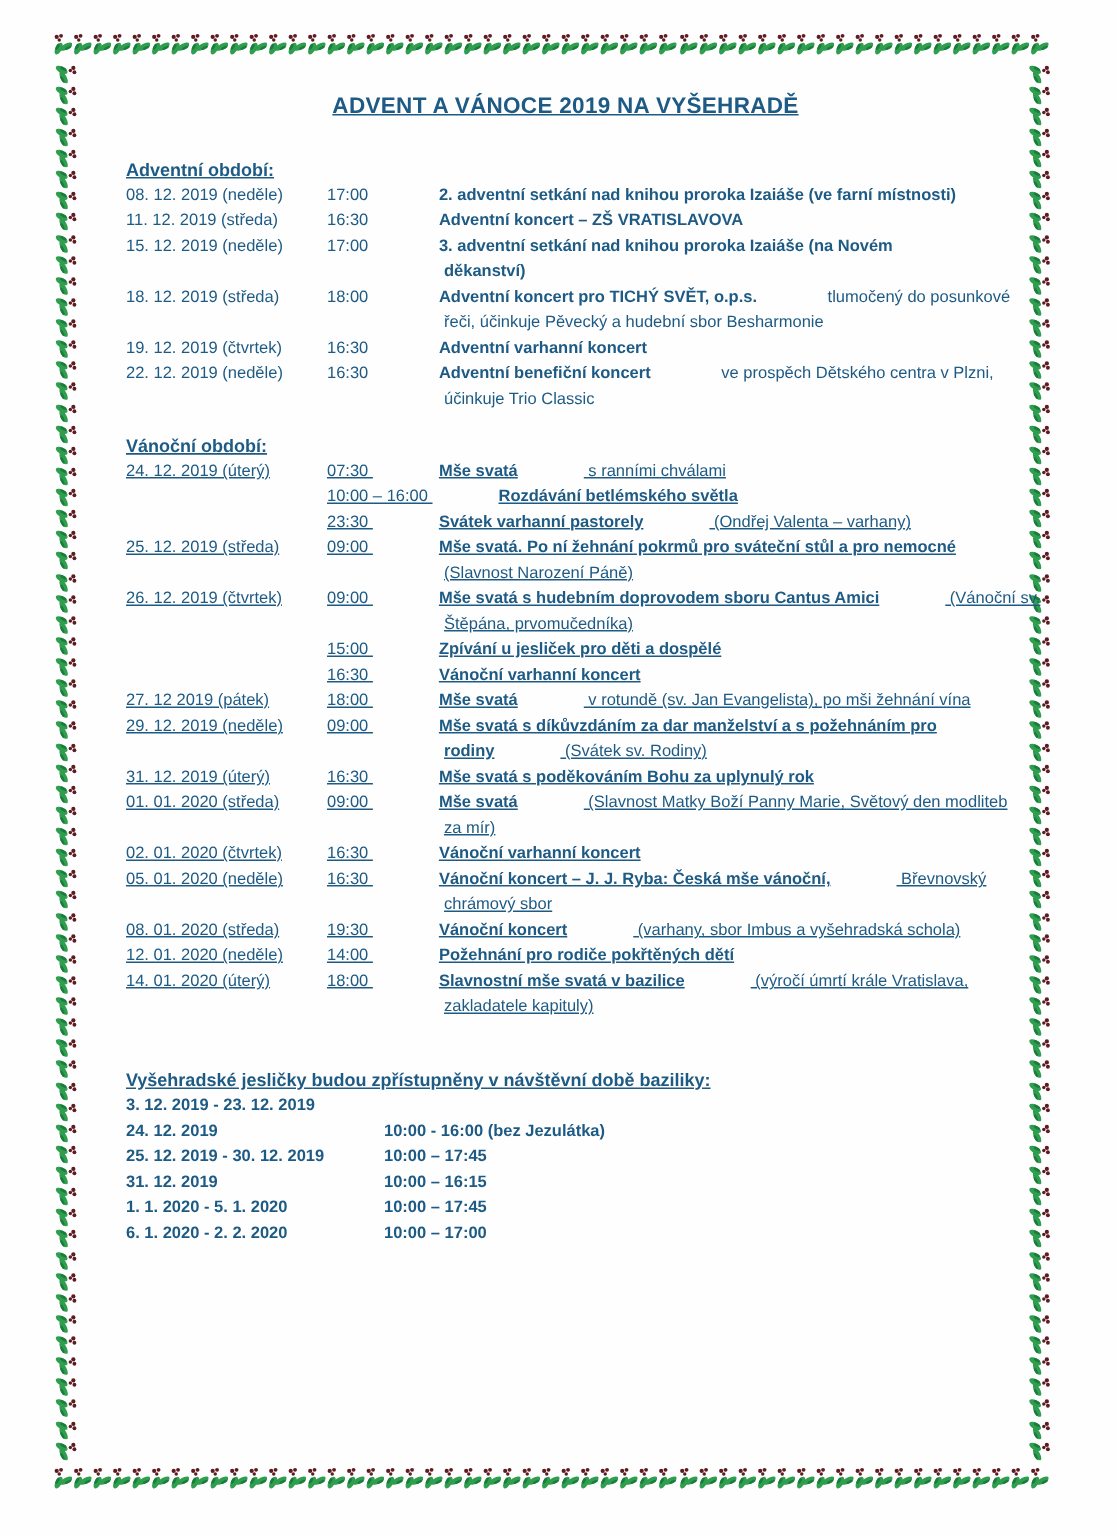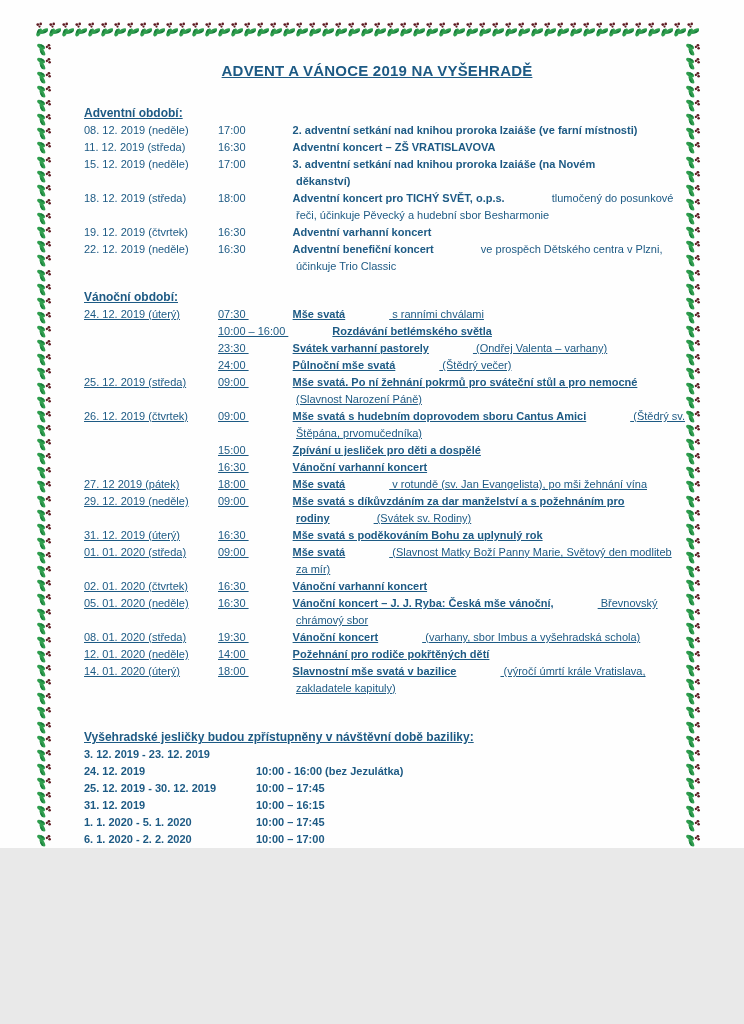--- a/index.html
+++ b/index.html
@@ -2,21 +2,21 @@
 <html><head>
 <meta charset="utf-8">
 <style>
   html,body{margin:0;padding:0;}
   body{
     width:744px;height:1024px;
     background:#e9e9e9;
     font-family:"Liberation Sans", sans-serif;
   }
   .page{
-    position:relative;width:744px;height:848px;background:#fefefe;
+    position:relative;width:744px;height:1024px;background:#fefefe;
     overflow:hidden;color:var(--ink,#1d5a84);
   }
   
   .border{position:absolute;display:flex;}
   .border.h{flex-direction:row;justify-content:space-between;left:35px;width:664px;height:16px;}
   .border.top{top:22px;}
   .border.bottom{top:978px;}
   .border.v{flex-direction:column;justify-content:space-between;top:42px;height:932px;width:16px;}
   .border.left{left:35px;}
   .border.right{left:684px;}
@@ -3140,30 +3140,26 @@
           </div>
           <div class="row">
             <div class="date"></div>
             <div class="entry"><span class="time">10:00 – 16:00&nbsp;</span><span class="seg b">Rozdávání betlémského světla</span></div>
           </div>
           <div class="row">
             <div class="date"></div>
             <div class="entry"><span class="time">23:30&nbsp;</span><span class="seg b">Svátek varhanní pastorely</span><span class="seg"> (Ondřej Valenta – varhany)</span></div>
           </div>
           <div class="row">
-            <div class="date"></div>
-            <div class="entry"><span class="time">24:00&nbsp;</span><span class="seg b">Půlnoční mše svatá</span><span class="seg"> (Štědrý večer)</span></div>
-          </div>
-          <div class="row">
             <div class="date">25. 12. 2019 (středa)</div>
             <div class="entry"><span class="time">09:00&nbsp;</span><span class="seg b">Mše svatá. Po ní žehnání pokrmů pro sváteční stůl a pro nemocné</span><br><span class="seg">(Slavnost Narození Páně)</span></div>
           </div>
           <div class="row">
             <div class="date">26. 12. 2019 (čtvrtek)</div>
-            <div class="entry"><span class="time">09:00&nbsp;</span><span class="seg b">Mše svatá s hudebním doprovodem sboru Cantus Amici</span><span class="seg"> (Štědrý sv.</span><br><span class="seg">Štěpána, prvomučedníka)</span></div>
+            <div class="entry"><span class="time">09:00&nbsp;</span><span class="seg b">Mše svatá s hudebním doprovodem sboru Cantus Amici</span><span class="seg"> (Vánoční sv.</span><br><span class="seg">Štěpána, prvomučedníka)</span></div>
           </div>
           <div class="row">
             <div class="date"></div>
             <div class="entry"><span class="time">15:00&nbsp;</span><span class="seg b">Zpívání u jesliček pro děti a dospělé</span></div>
           </div>
           <div class="row">
             <div class="date"></div>
             <div class="entry"><span class="time">16:30&nbsp;</span><span class="seg b">Vánoční varhanní koncert</span></div>
           </div>
           <div class="row">

